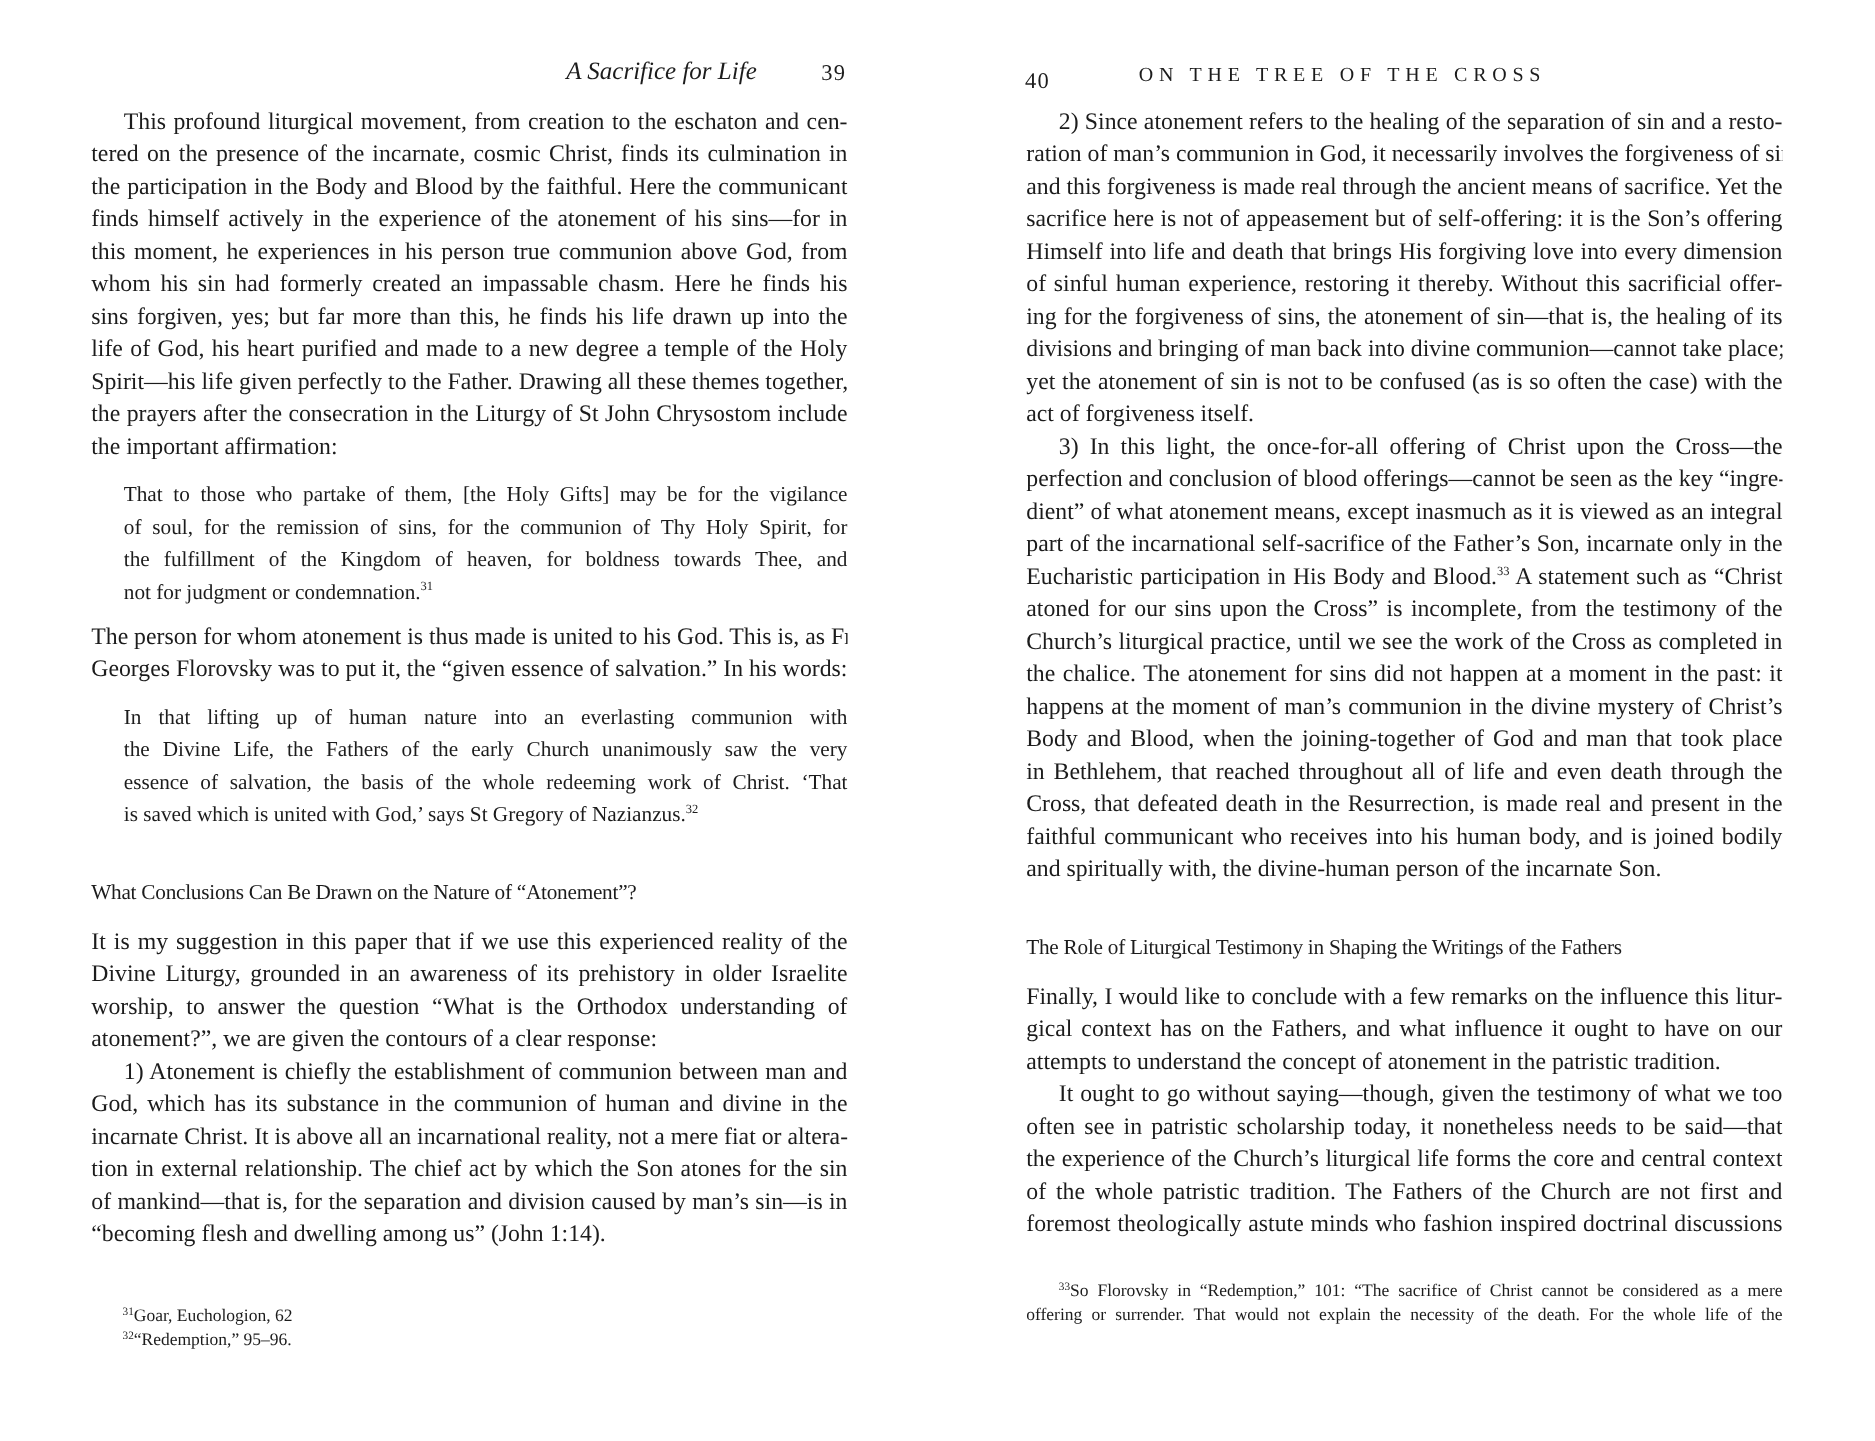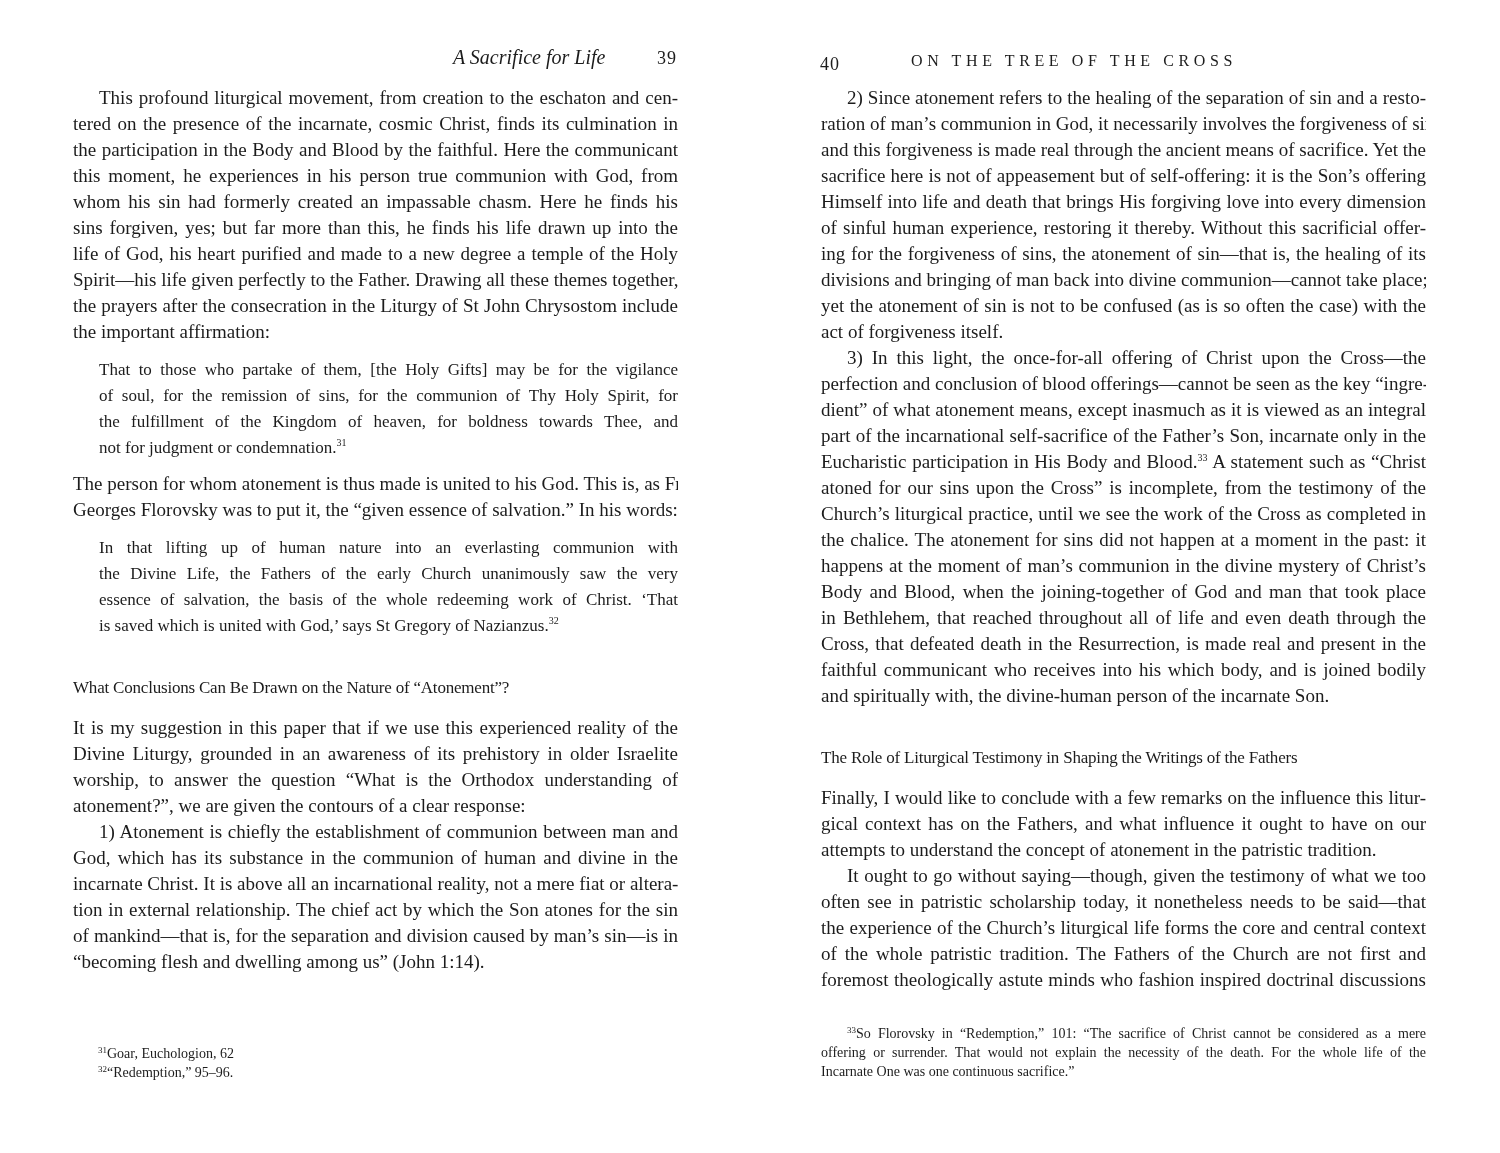--- a/index.html
+++ b/index.html
@@ -34,21 +34,22 @@
   <div class="running-head" style="left:0;width:750px;">
     <span class="rh-title">A Sacrifice for Life</span>
     <span class="rh-num">39</span>
   </div>
 
   <div class="col" style="top:85px;">
     <div>
       <span class="line indent">This profound liturgical movement, from creation to the eschaton and cen-</span>
       <span class="line">tered on the presence of the incarnate, cosmic Christ, finds its culmination in</span>
       <span class="line">the participation in the Body and Blood by the faithful. Here the communicant</span>
-      <span class="line">this moment, he experiences in his person true communion with God, from</span>
+      <span class="line">finds himself actively in the experience of the atonement of his sins—for in</span>
+      <span class="line">this moment, he experiences in his person true communion above God, from</span>
       <span class="line">whom his sin had formerly created an impassable chasm. Here he finds his</span>
       <span class="line">sins forgiven, yes; but far more than this, he finds his life drawn up into the</span>
       <span class="line">life of God, his heart purified and made to a new degree a temple of the Holy</span>
       <span class="line">Spirit—his life given perfectly to the Father. Drawing all these themes together,</span>
       <span class="line">the prayers after the consecration in the Liturgy of St John Chrysostom include</span>
       <span class="line last">the important affirmation:</span>
     </div>
 
     <div class="quote" style="margin-top:12px;">
       <span class="line">That to those who partake of them, [the Holy Gifts] may be for the vigilance</span>
@@ -118,21 +119,21 @@
       <span class="line">dient” of what atonement means, except inasmuch as it is viewed as an integral</span>
       <span class="line">part of the incarnational self-sacrifice of the Father’s Son, incarnate only in the</span>
       <span class="line"><span>Eucharistic participation in His Body and Blood.</span><sup>33</sup><span> A statement such as “Christ</span></span>
       <span class="line">atoned for our sins upon the Cross” is incomplete, from the testimony of the</span>
       <span class="line">Church’s liturgical practice, until we see the work of the Cross as completed in</span>
       <span class="line">the chalice. The atonement for sins did not happen at a moment in the past: it</span>
       <span class="line">happens at the moment of man’s communion in the divine mystery of Christ’s</span>
       <span class="line">Body and Blood, when the joining-together of God and man that took place</span>
       <span class="line">in Bethlehem, that reached throughout all of life and even death through the</span>
       <span class="line">Cross, that defeated death in the Resurrection, is made real and present in the</span>
-      <span class="line">faithful communicant who receives into his which body, and is joined bodily</span>
+      <span class="line">faithful communicant who receives into his human body, and is joined bodily</span>
       <span class="line last">and spiritually with, the divine-human person of the incarnate Son.</span>
     </div>
 
     <div class="heading" style="margin-top:36px;">The Role of Liturgical Testimony in Shaping the Writings of the Fathers</div>
 
     <div style="margin-top:14px;">
       <span class="line">Finally, I would like to conclude with a few remarks on the influence this litur-</span>
       <span class="line">gical context has on the Fathers, and what influence it ought to have on our</span>
       <span class="line last">attempts to understand the concept of atonement in the patristic tradition.</span>
     </div>
@@ -141,15 +142,14 @@
       <span class="line">often see in patristic scholarship today, it nonetheless needs to be said—that</span>
       <span class="line">the experience of the Church’s liturgical life forms the core and central context</span>
       <span class="line">of the whole patristic tradition. The Fathers of the Church are not first and</span>
       <span class="line">foremost theologically astute minds who fashion inspired doctrinal discussions</span>
     </div>
   </div>
 
   <div class="col fn" style="top:1024px;">
     <span class="line indent"><sup>33</sup><span>So Florovsky in “Redemption,” 101: “The sacrifice of Christ cannot be considered as a mere</span></span>
     <span class="line">offering or surrender. That would not explain the necessity of the death. For the whole life of the</span>
-    <span class="line last">Incarnate One was one continuous sacrifice.”</span>
   </div>
 </div>
 
 </body></html>

